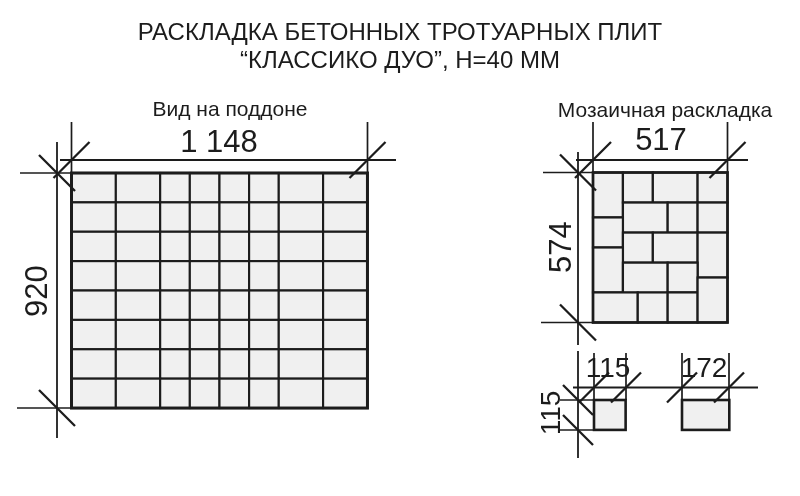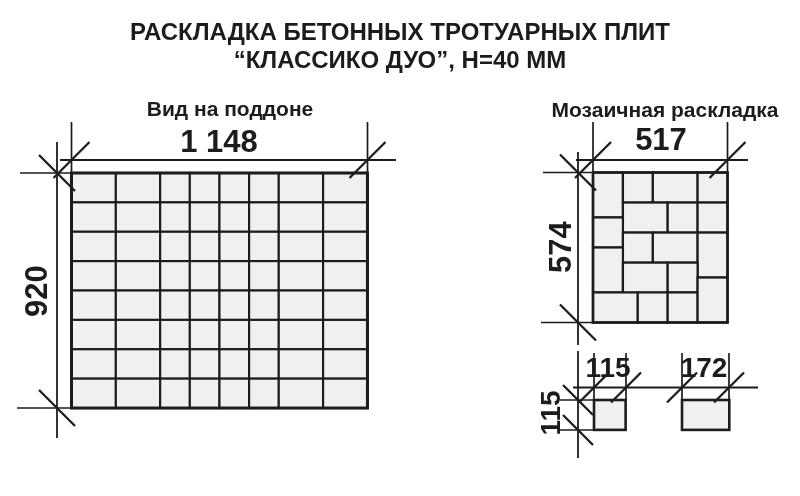--- a/index.html
+++ b/index.html
@@ -2,21 +2,20 @@
 <html><head>
 <meta charset="utf-8">
 <style>
   html, body { margin: 0; padding: 0; background: #ffffff; }
   .page {
     position: relative;
     width: 800px; height: 465px;
     background: #ffffff;
     font-family: "Liberation Sans", sans-serif;
     overflow: hidden;
-    font-weight: bold;
   }
   svg { display: block; }
   .title-text {
     font-family: "Liberation Sans", sans-serif;
     font-size: 24px;
     fill: #1c1c1c;
   }
   .section-label {
     font-family: "Liberation Sans", sans-serif;
     font-size: 21px;

